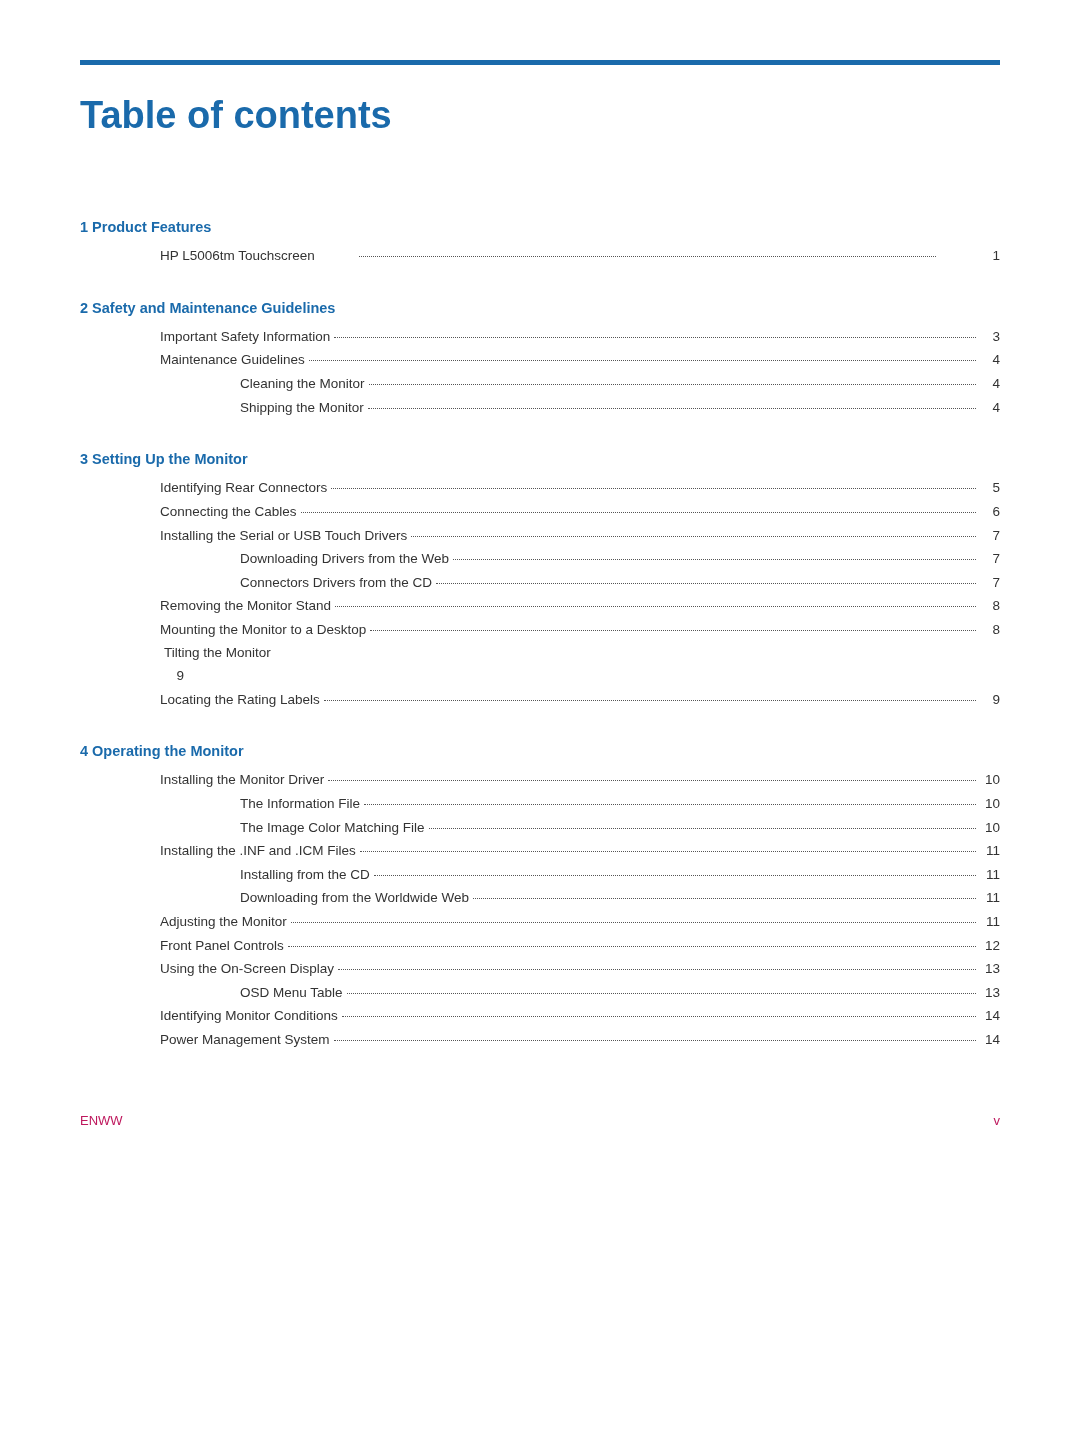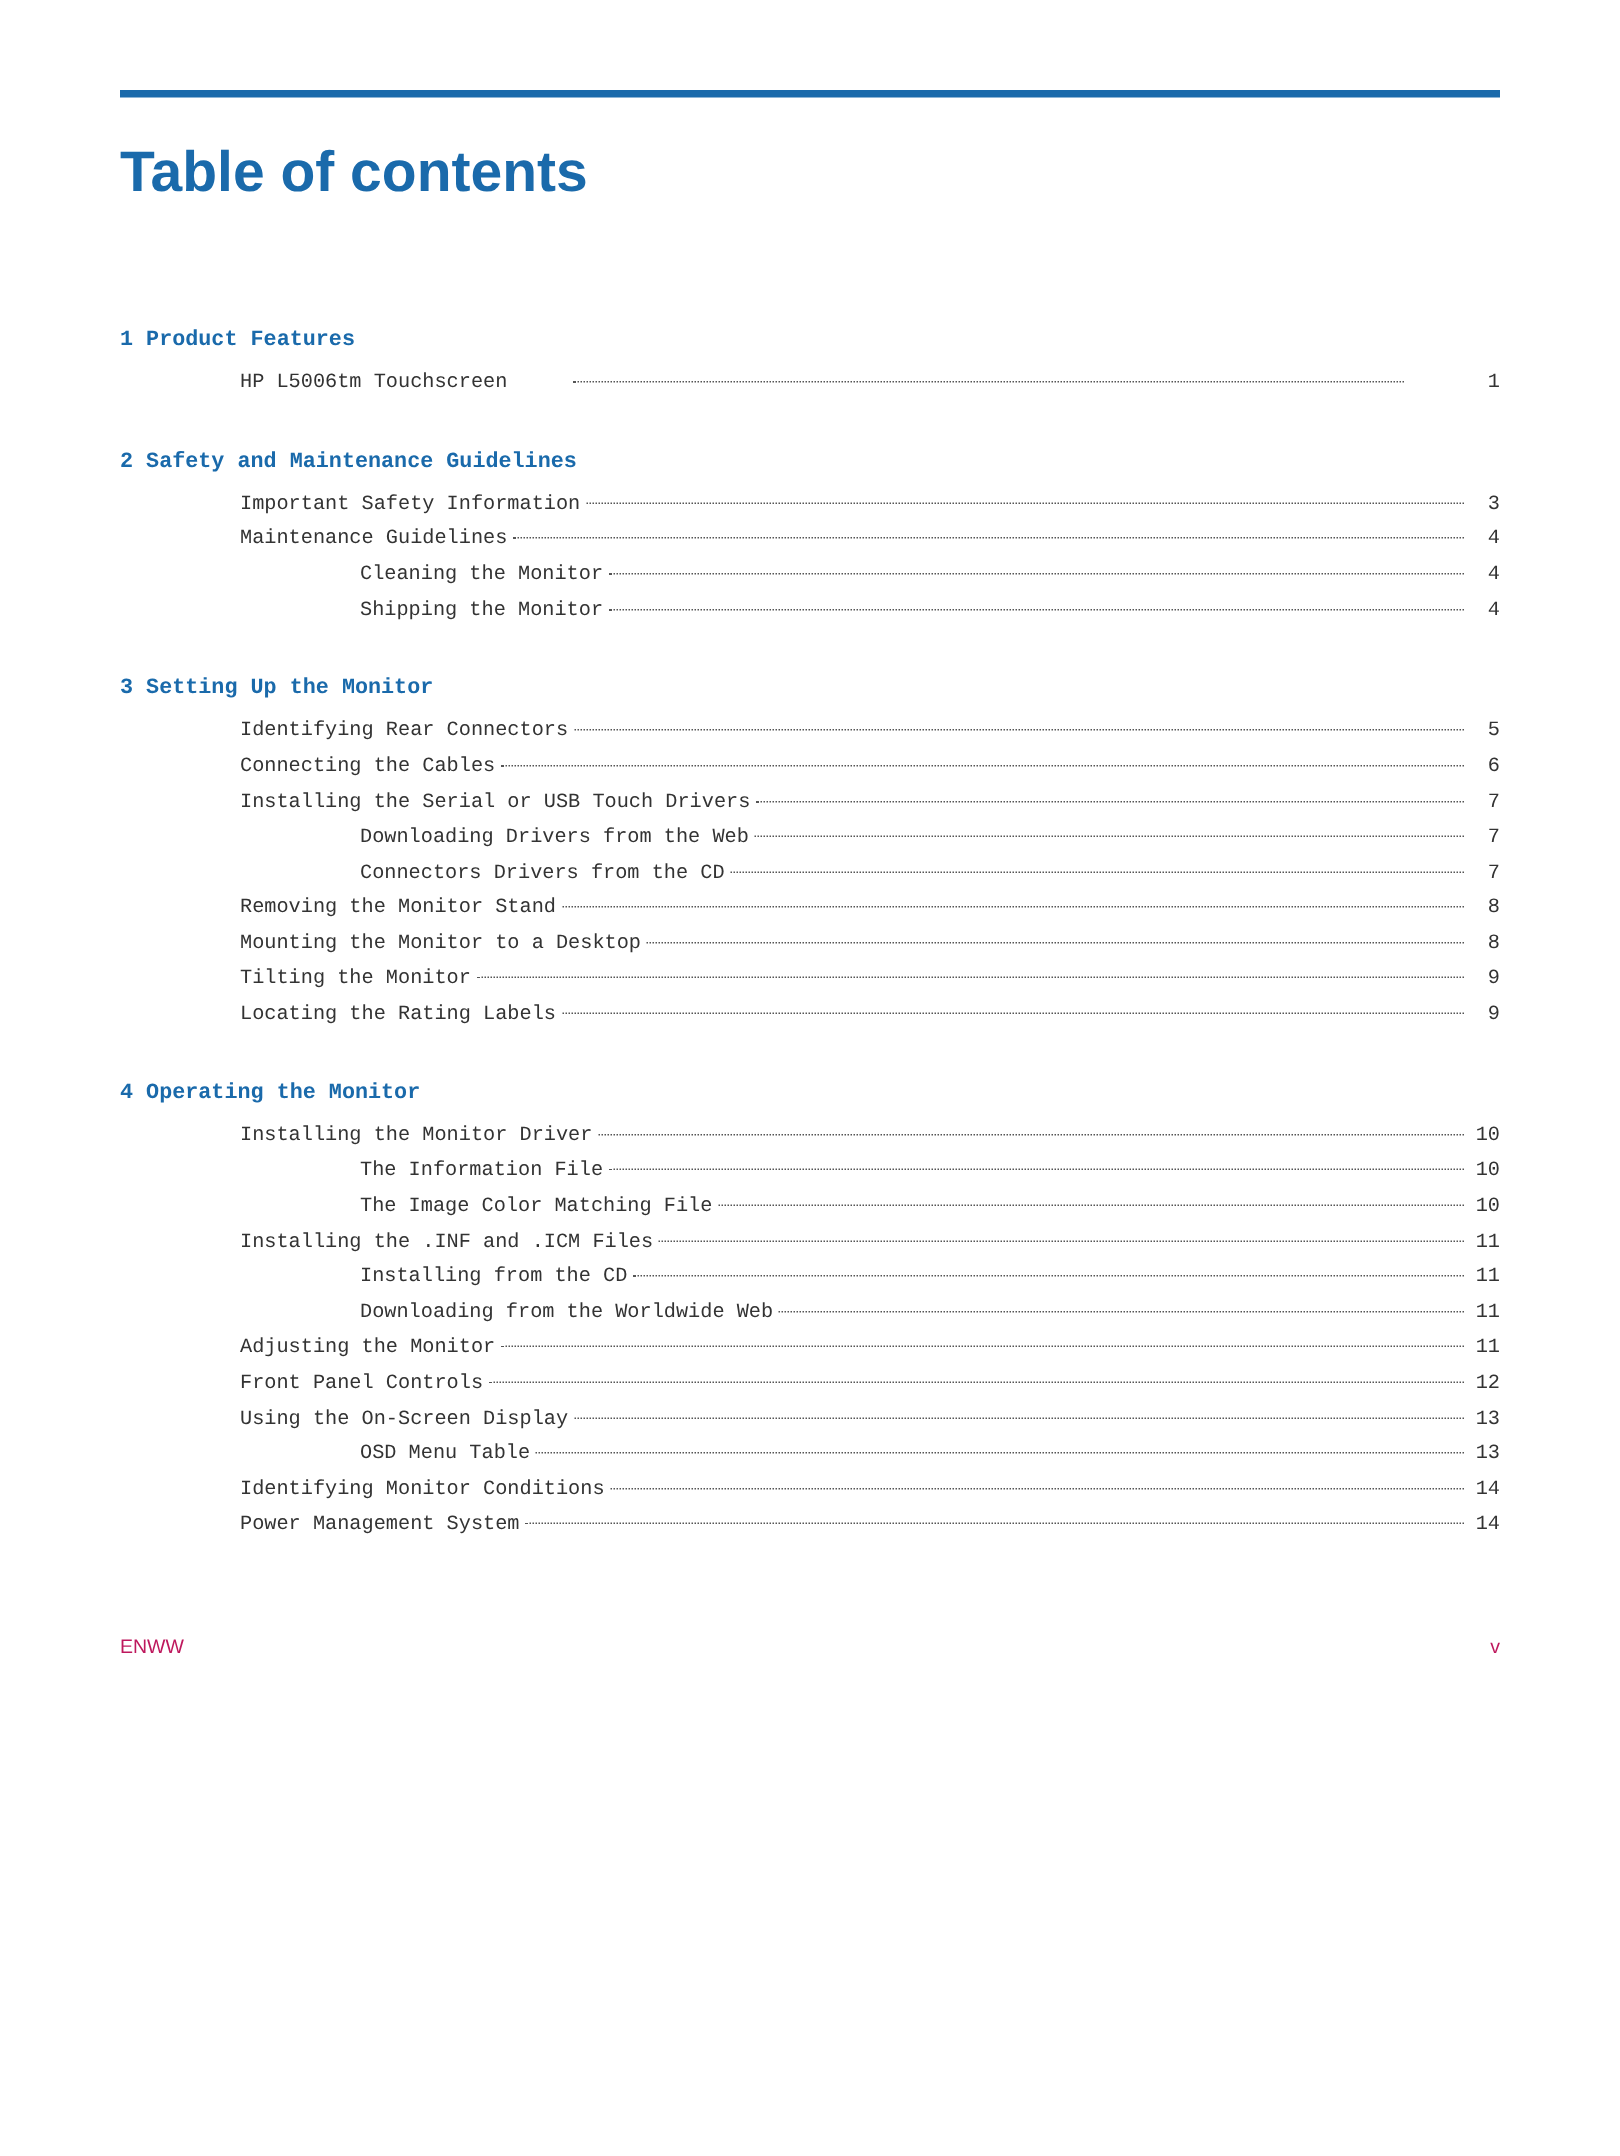--- a/index.html
+++ b/index.html
@@ -29,21 +29,20 @@
     .page-title {
       font-size: 38px;
       font-weight: bold;
       color: #1a6aab;
       margin-bottom: 60px;
       padding-bottom: 10px;
     }
 
     .toc-container {
       margin-top: 20px;
-      font-family: Liberation Mono, monospace;
     }
 
     .section-heading {
       color: #1a6aab;
       font-size: 14.5px;
       font-weight: bold;
       margin-bottom: 6px;
       margin-top: 30px;
     }
 
@@ -163,21 +162,21 @@
       <div class="toc-entry" style="padding-left: 80px;">
         <span class="entry-text">Removing the Monitor Stand</span>
         <span class="dots"></span>
         <span class="page-num">8</span>
       </div>
       <div class="toc-entry" style="padding-left: 80px;">
         <span class="entry-text">Mounting the Monitor to a Desktop</span>
         <span class="dots"></span>
         <span class="page-num">8</span>
       </div>
-      <div class="toc-entry" style="padding-left: 80px;">
+      <div class="toc-entry" style="padding-left: 80px; flex-direction: column;">
         <span class="entry-text">Tilting the Monitor</span>
         <span class="dots"></span>
         <span class="page-num">9</span>
       </div>
       <div class="toc-entry" style="padding-left: 80px;">
         <span class="entry-text">Locating the Rating Labels</span>
         <span class="dots"></span>
         <span class="page-num">9</span>
       </div>
     </div>

